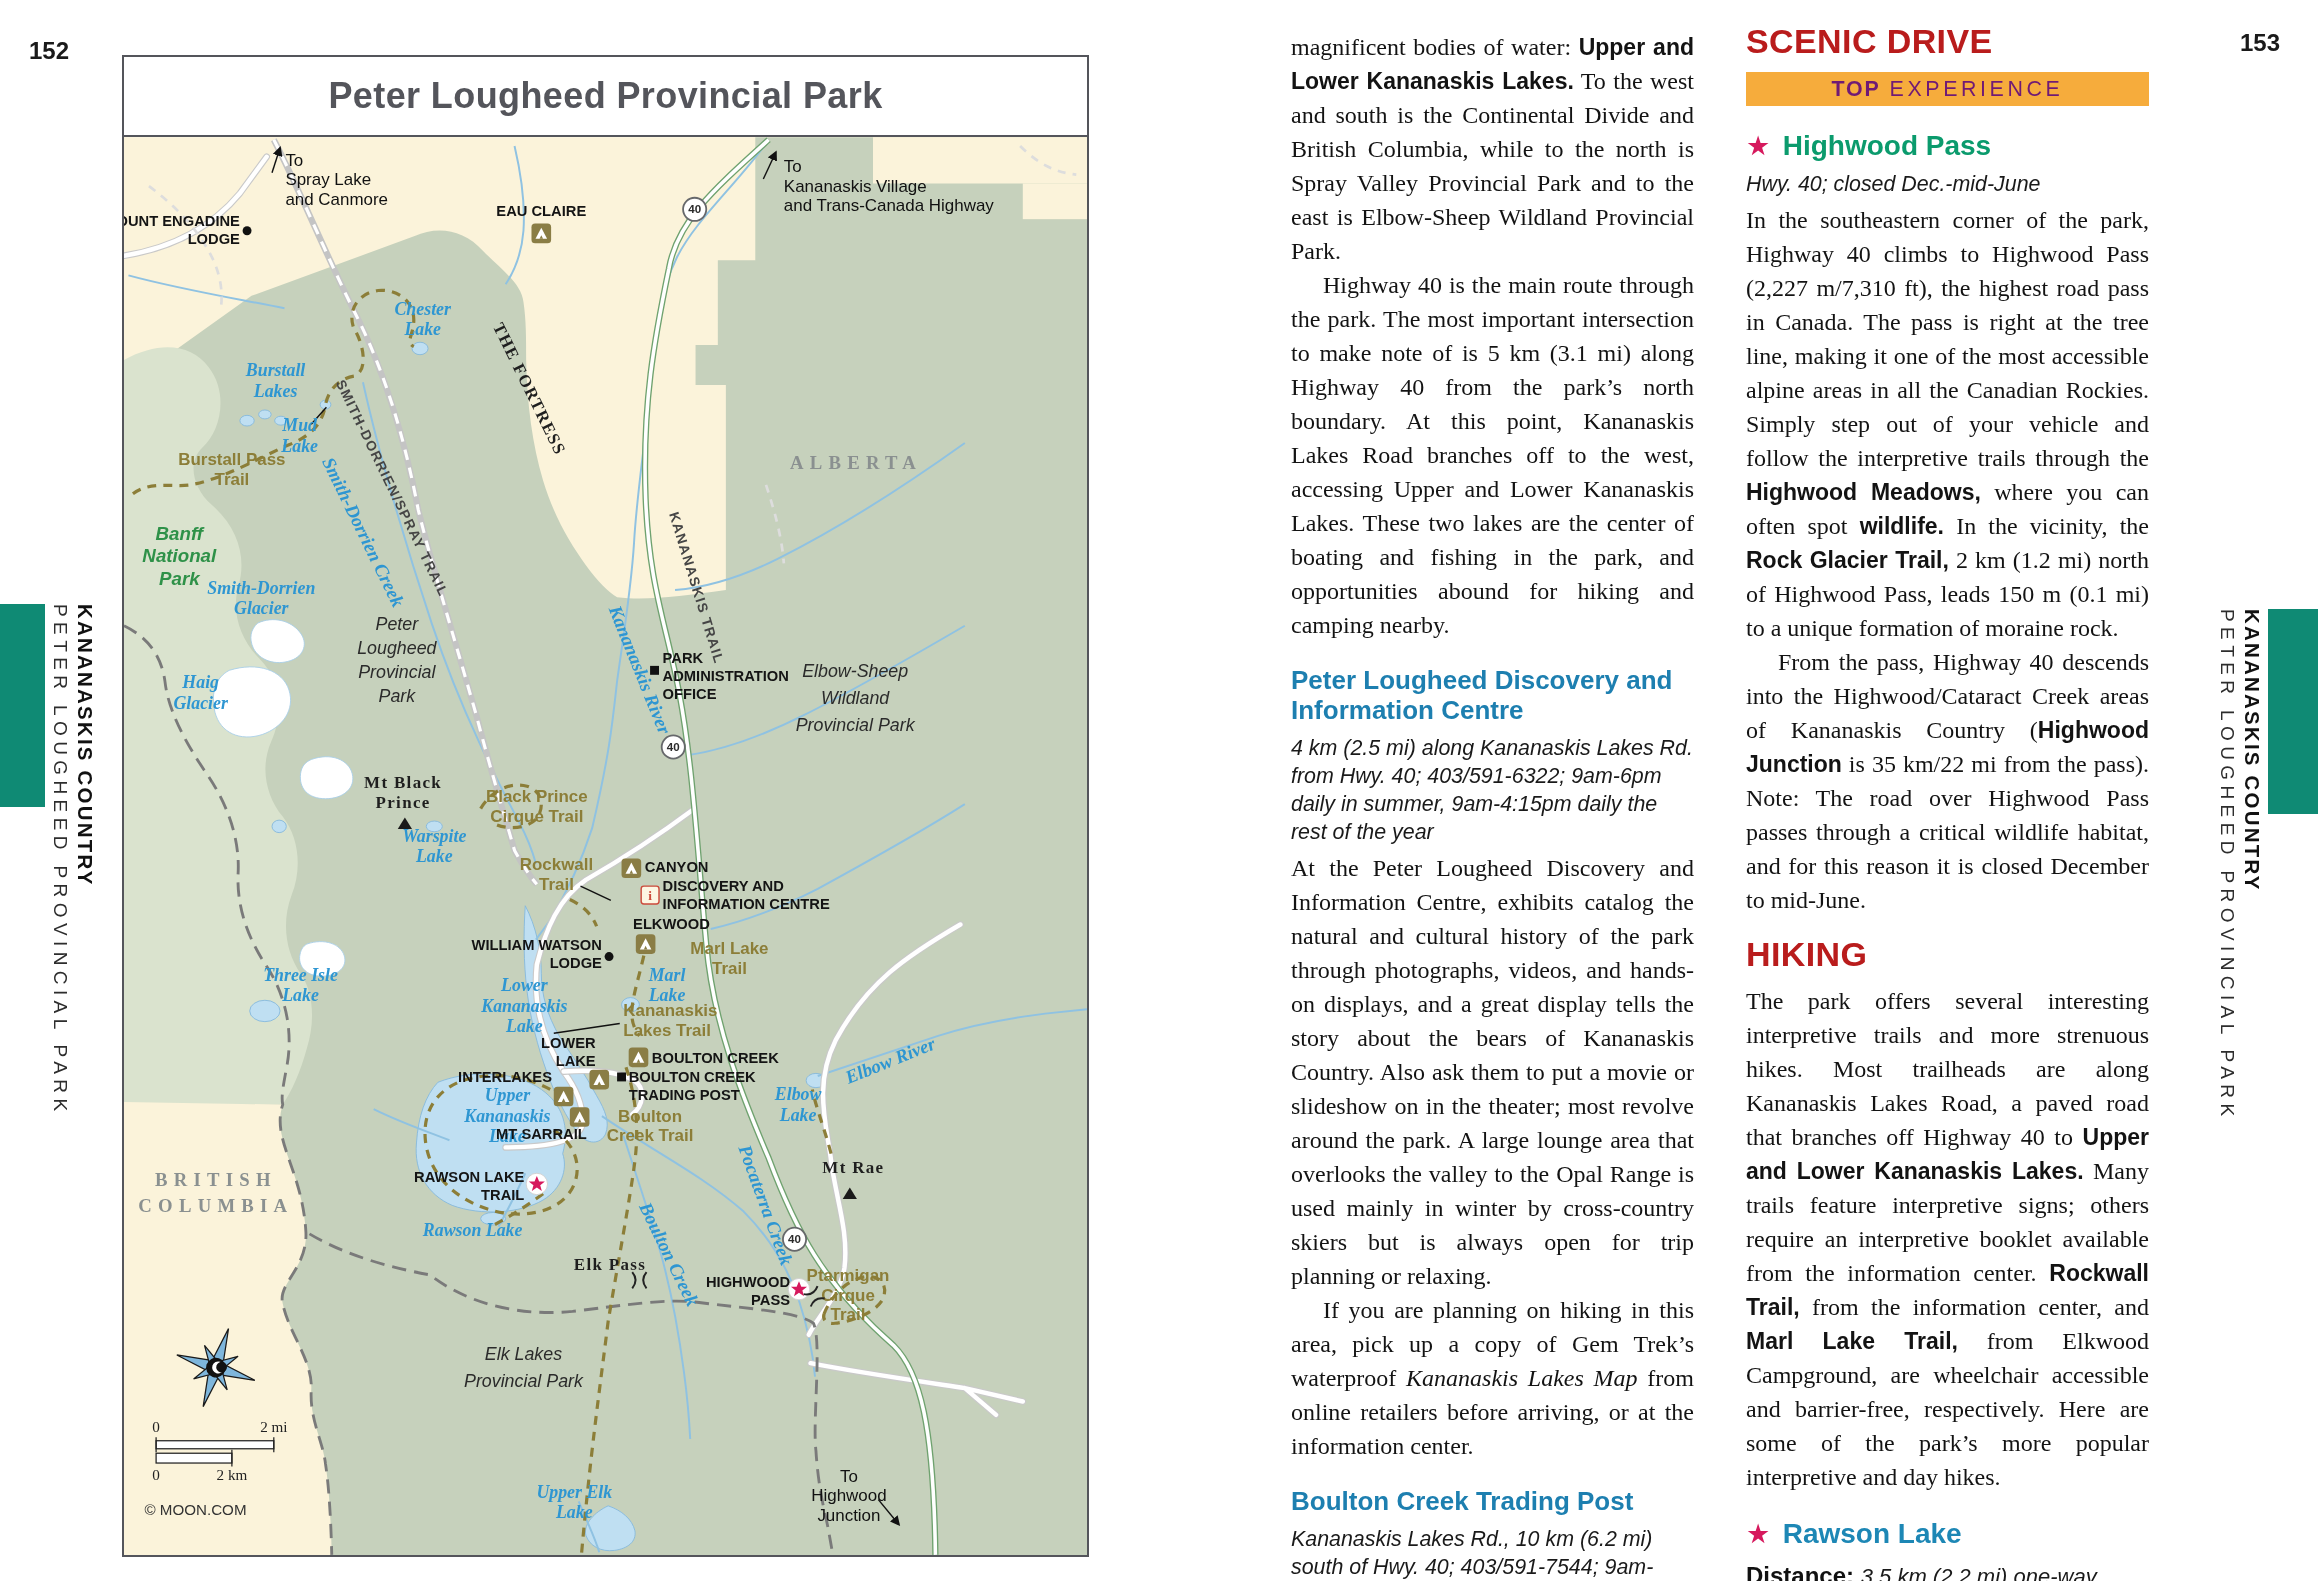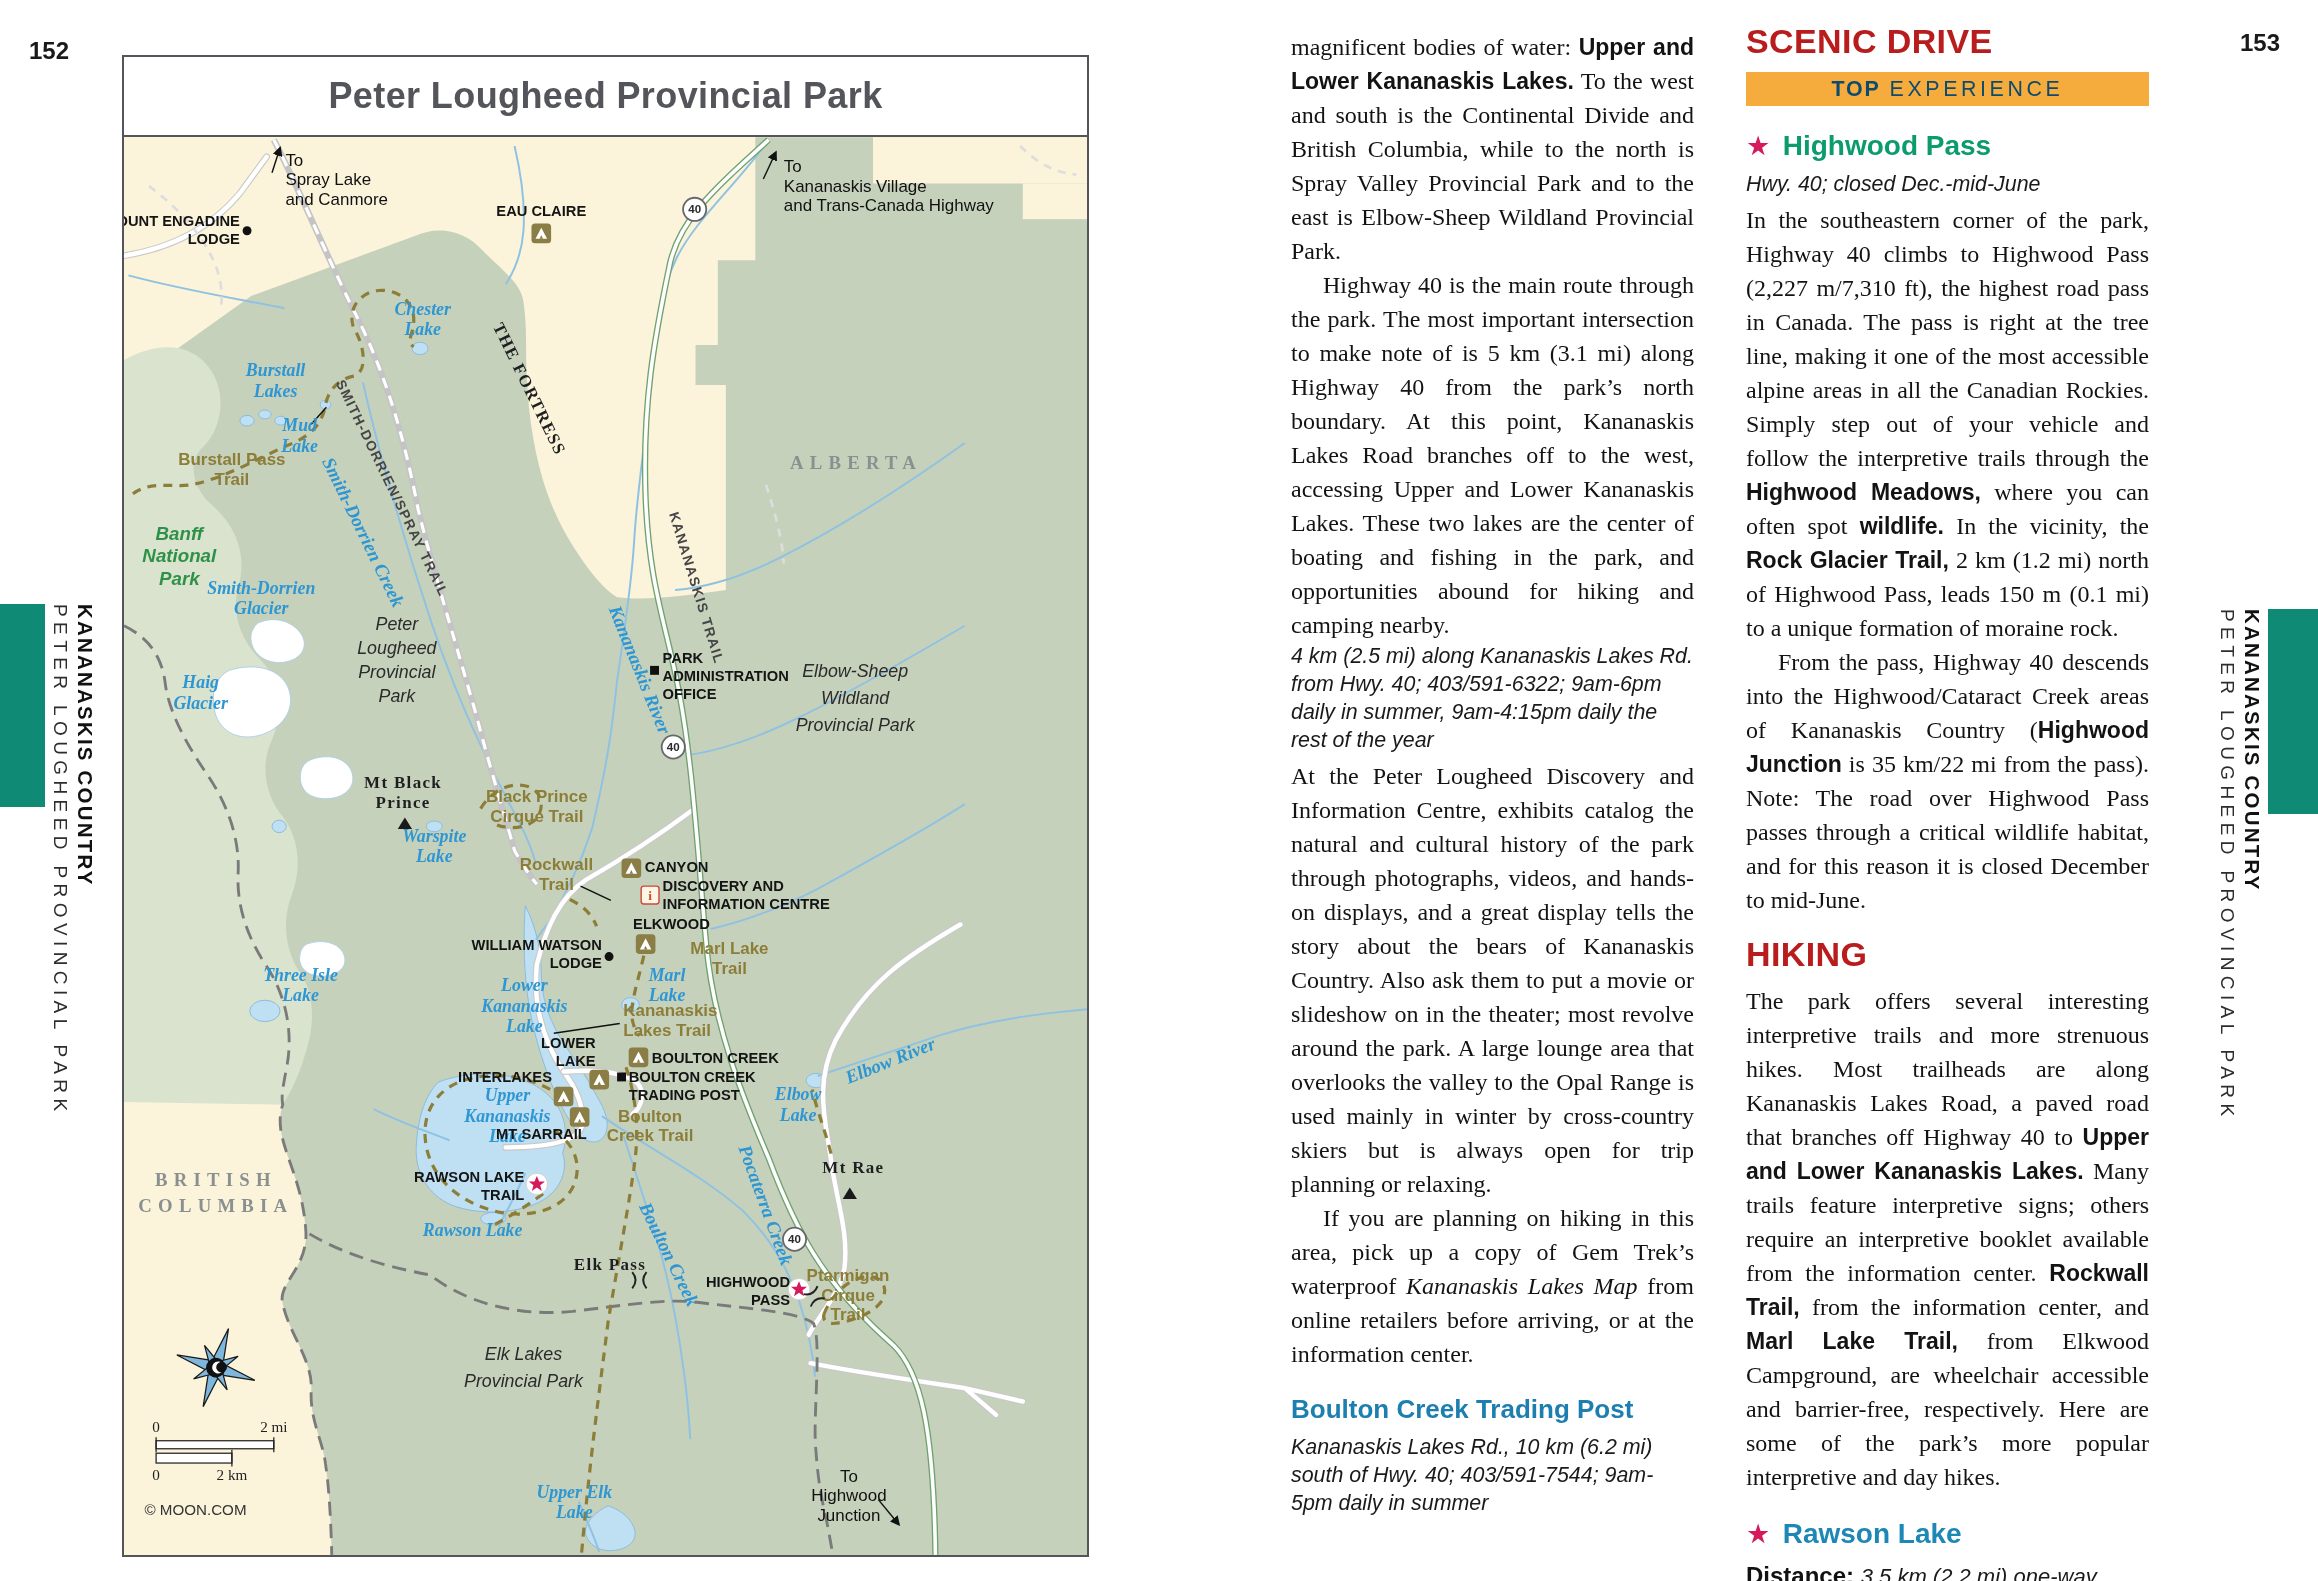--- a/index.html
+++ b/index.html
@@ -45,21 +45,21 @@
   .col .i{font-style:italic;}
   .h-blue{font-family:"Liberation Sans",sans-serif;font-weight:700;font-size:26px;line-height:30px;
           color:#1D7FB0;margin:23px 0 9px 0;text-align:left;}
   .h-gray{font-family:"Liberation Sans",sans-serif;font-weight:800;font-size:34px;line-height:36px;
           color:#b91c1c;letter-spacing:0.4px;margin:0 0 12.5px 0;text-align:left;}
   .h-gray2{margin-top:19px;}
   .details{font-family:"Liberation Sans",sans-serif;font-style:italic;font-size:21.4px;line-height:28px;
            color:#1a1a1a;margin:0 0 5.4px 0;text-align:left;}
   .banner{height:34px;background:#F6AC3C;display:flex;align-items:center;justify-content:center;
           margin:12.5px 0 23px 0;}
-  .banner span{font-family:"Liberation Sans",sans-serif;color:#0c4a6e;font-size:21.4px;}
+  .banner span{font-family:"Liberation Sans",sans-serif;color:#701a75;font-size:21.4px;}
   .banner .t{font-weight:700;letter-spacing:1.8px;margin-right:9px;}
   .banner .e{font-weight:400;letter-spacing:3.6px;}
   .h-star{display:flex;align-items:center;margin:23px 0 7.1px 0;text-align:left;}
   .h-star .star{color:#D6195D;font-size:27px;margin-right:12.5px;font-family:"DejaVu Sans",sans-serif;}
   .h-star .txt{font-family:"Liberation Sans",sans-serif;font-weight:700;font-size:28px;}
   .h-star .green{color:#0B9B6D;}
   .h-star .blue{color:#1D87B5;}
   .stats{text-align:left;}
   .stat-row{font-family:"Liberation Sans",sans-serif;line-height:33px;}
   .stat-label{font-weight:700;font-size:24px;color:#111;}
@@ -371,20 +371,21 @@
           <g transform="translate(774,1300) rotate(60)">
             <path d="M-8,-9 C-3,-3 -3,3 -8,9 M8,-9 C3,-3 3,3 8,9" fill="none" stroke="#222" stroke-width="2.2"></path>
           </g>
         </g>
     </svg>
   </div>
 
   <div class="col col1">
     <p><span>magnificent bodies of water: </span><span class="b">Upper and Lower Kananaskis Lakes.</span><span> To the west and south is the Continental Divide and British Columbia, while to the north is Spray Valley Provincial Park and to the east is Elbow-Sheep Wildland Provincial Park.</span></p>
     <p class="ind"><span>Highway 40 is the main route through the park. The most important intersection to make note of is 5 km (3.1 mi) along Highway 40 from the park’s north boundary. At this point, Kananaskis Lakes Road branches off to the west, accessing Upper and Lower Kananaskis Lakes. These two lakes are the center of boating and fishing in the park, and opportunities abound for hiking and camping nearby.</span></p>
+    <div class="h-blue">Peter Lougheed Discovery and Information Centre</div>
     <div class="details">4 km (2.5 mi) along Kananaskis Lakes Rd. from Hwy. 40; 403/591-6322; 9am-6pm daily in summer, 9am-4:15pm daily the rest of the year</div>
     <p><span>At the Peter Lougheed Discovery and Information Centre, exhibits catalog the natural and cultural history of the park through photographs, videos, and hands-on displays, and a great display tells the story about the bears of Kananaskis Country. Also ask them to put a movie or slideshow on in the theater; most revolve around the park. A large lounge area that overlooks the valley to the Opal Range is used mainly in winter by cross-country skiers but is always open for trip planning or relaxing.</span></p>
     <p class="ind"><span>If you are planning on hiking in this area, pick up a copy of Gem Trek’s waterproof </span><span class="i">Kananaskis Lakes Map</span><span> from online retailers before arriving, or at the information center.</span></p>
     <div class="h-blue">Boulton Creek Trading Post</div>
     <div class="details">Kananaskis Lakes Rd., 10 km (6.2 mi) south of Hwy. 40; 403/591-7544; 9am-5pm daily in summer</div>
 
   </div>
 
   <div class="col col2">
     <div class="h-gray">SCENIC DRIVE</div>

